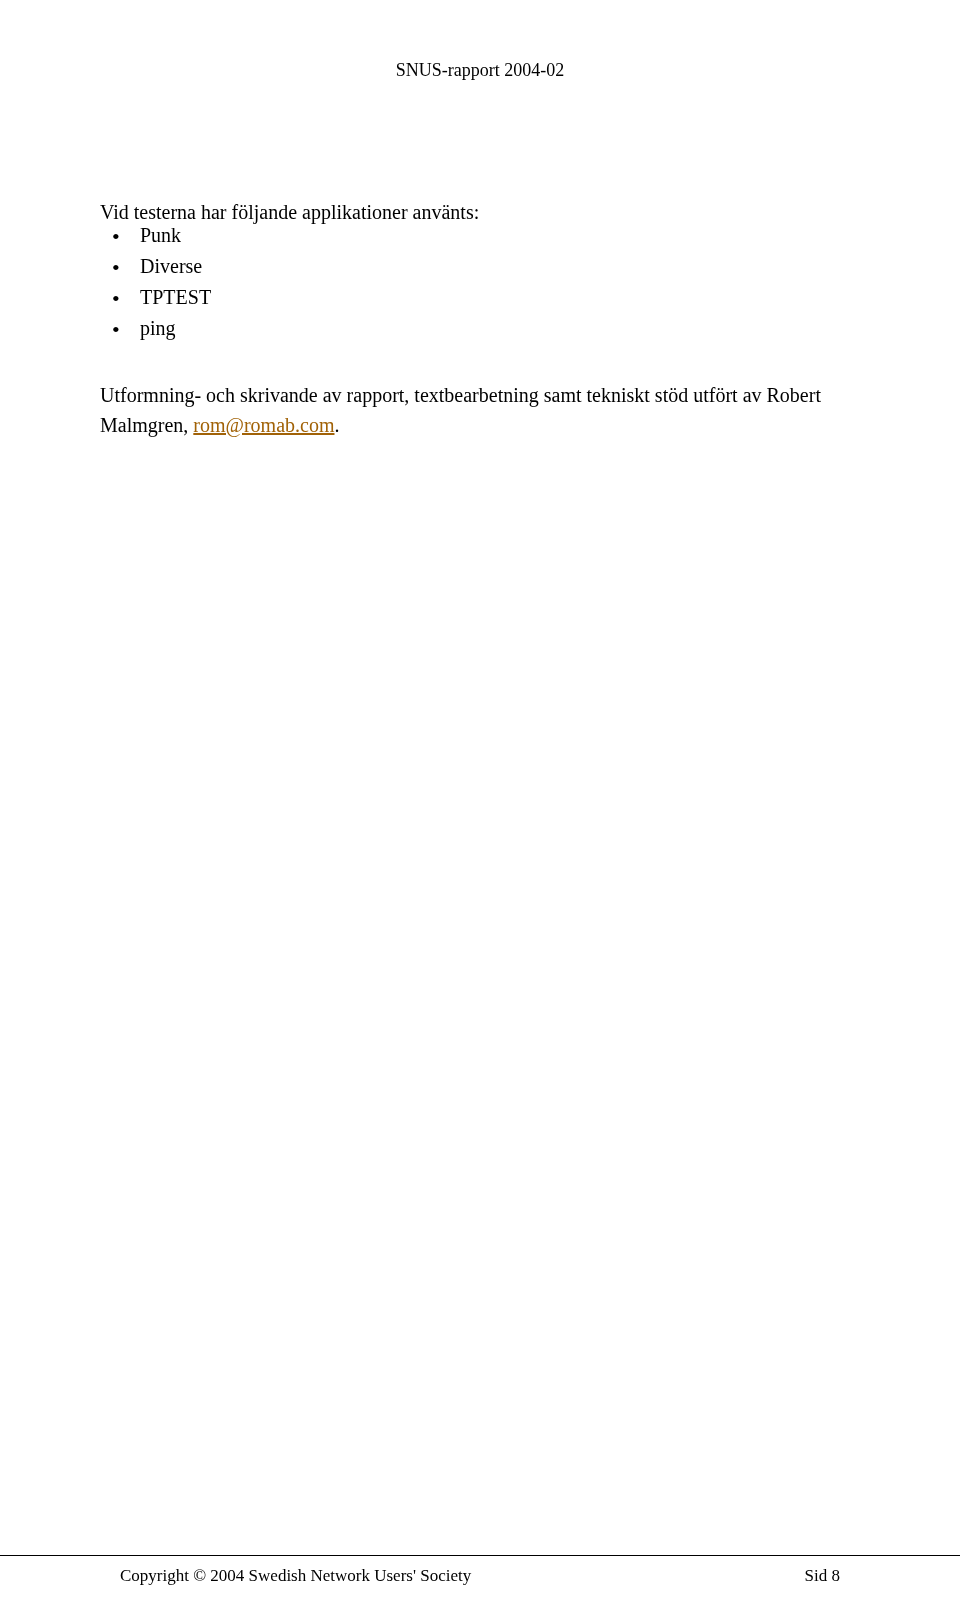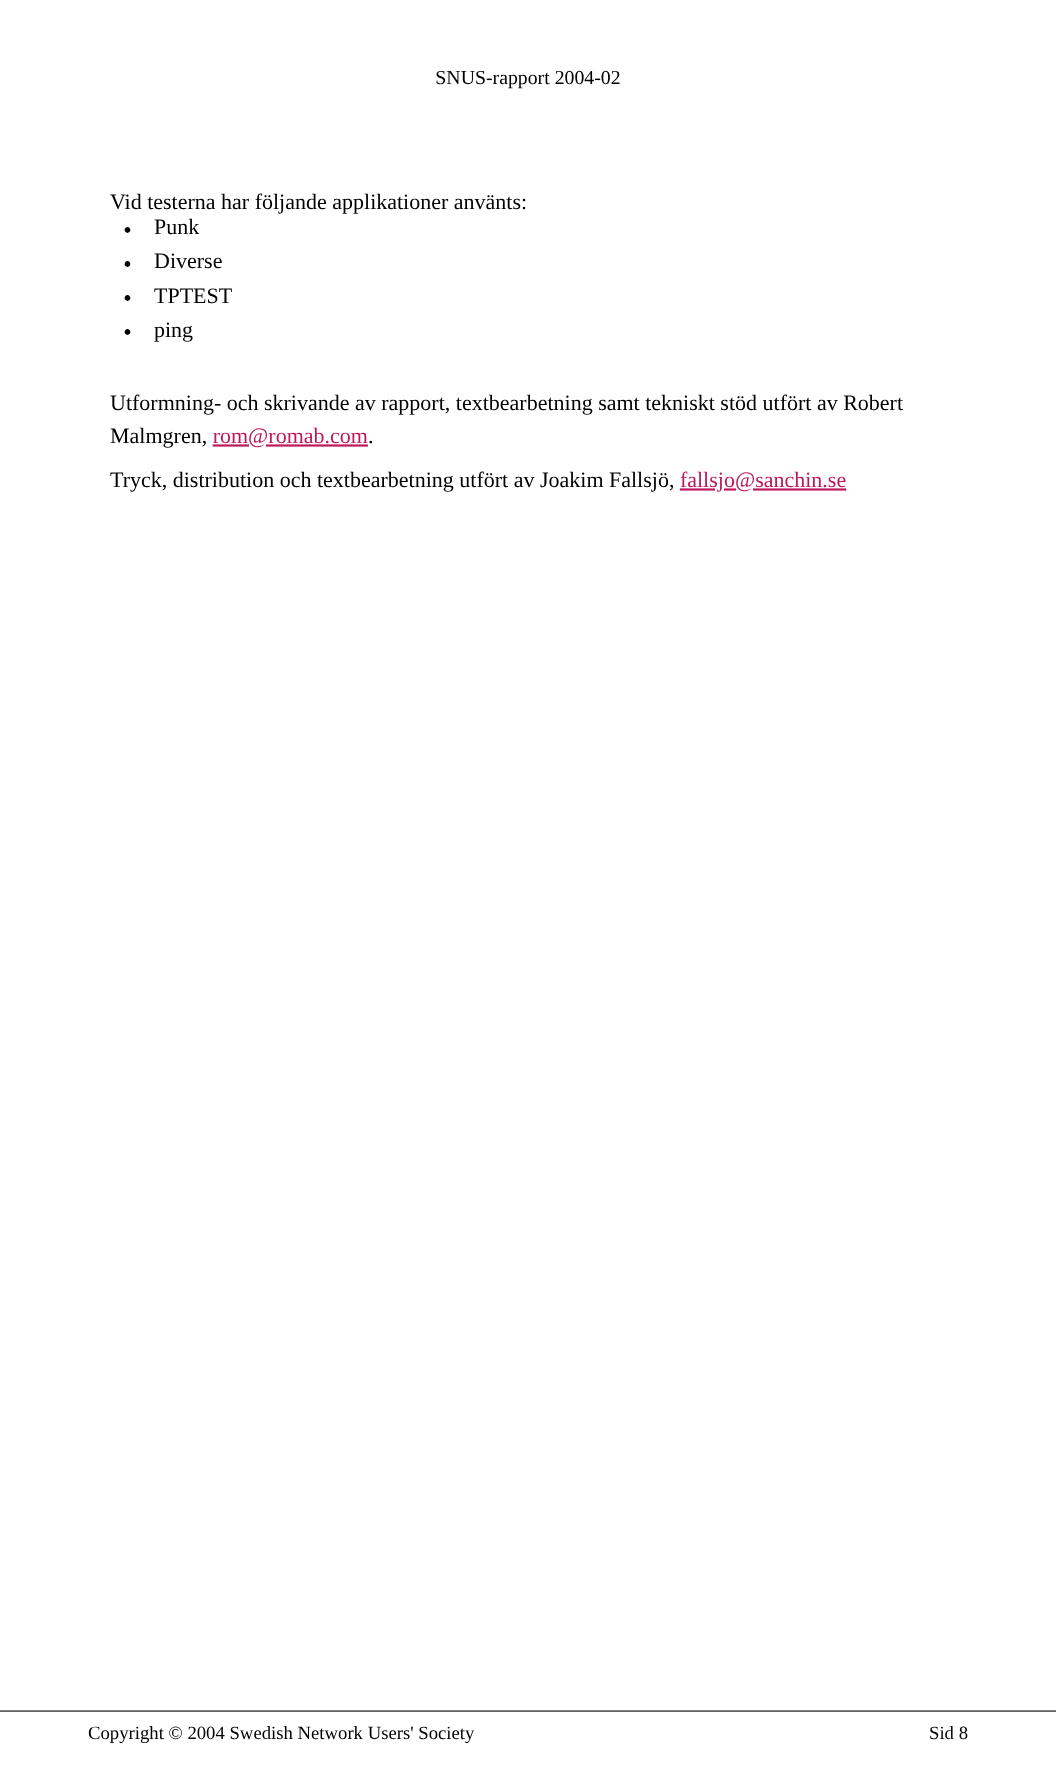--- a/index.html
+++ b/index.html
@@ -21,21 +21,21 @@
     .page {
       width: 960px;
       min-height: 1616px;
       background: #ffffff;
       position: relative;
       padding: 60px 80px 80px 80px;
     }
 
     .header {
       text-align: center;
-      margin-bottom: 92px;
+      margin-bottom: 120px;
     }
 
     .header-title {
       font-size: 18px;
       font-weight: normal;
     }
 
     .main-content {
       padding-left: 20px;
     }
@@ -67,30 +67,30 @@
       font-size: 20px;
       margin-top: 20px;
       line-height: 1.5;
     }
 
     .description-block p {
       margin-bottom: 10px;
     }
 
     .link {
-      color: #be185d;
+      color: #a16207;
       text-decoration: underline;
     }
 
     .footer {
       position: absolute;
       bottom: 30px;
       left: 0;
       right: 0;
-      padding: 0 80px;
+      padding: 0 120px;
       display: flex;
       justify-content: space-between;
       align-items: flex-end;
       border-top: 1px solid #000;
       padding-top: 10px;
       font-size: 17px;
     }
 
     .footer-copyright {
       font-size: 17px;
@@ -117,23 +117,20 @@
       <li><span>Punk</span></li>
       <li><span>Diverse</span></li>
       <li><span>TPTEST</span></li>
       <li><span>ping</span></li>
     </ul>
 
     <div class="description-block">
       <p>
         <span>Utformning- och skrivande av rapport, textbearbetning samt tekniskt stöd utfört av Robert Malmgren, </span><a class="link">rom@romab.com</a><span>.</span>
       </p>
-      <p>
-        <span>Tryck, distribution och textbearbetning utfört av Joakim Fallsjö, </span><a class="link">fallsjo@sanchin.se</a>
-      </p>
     </div>
 
   </div>
 
   <div class="footer">
     <span class="footer-copyright">Copyright © 2004 Swedish Network Users' Society</span>
     <span class="footer-page">Sid 8</span>
   </div>
 
 </div>

